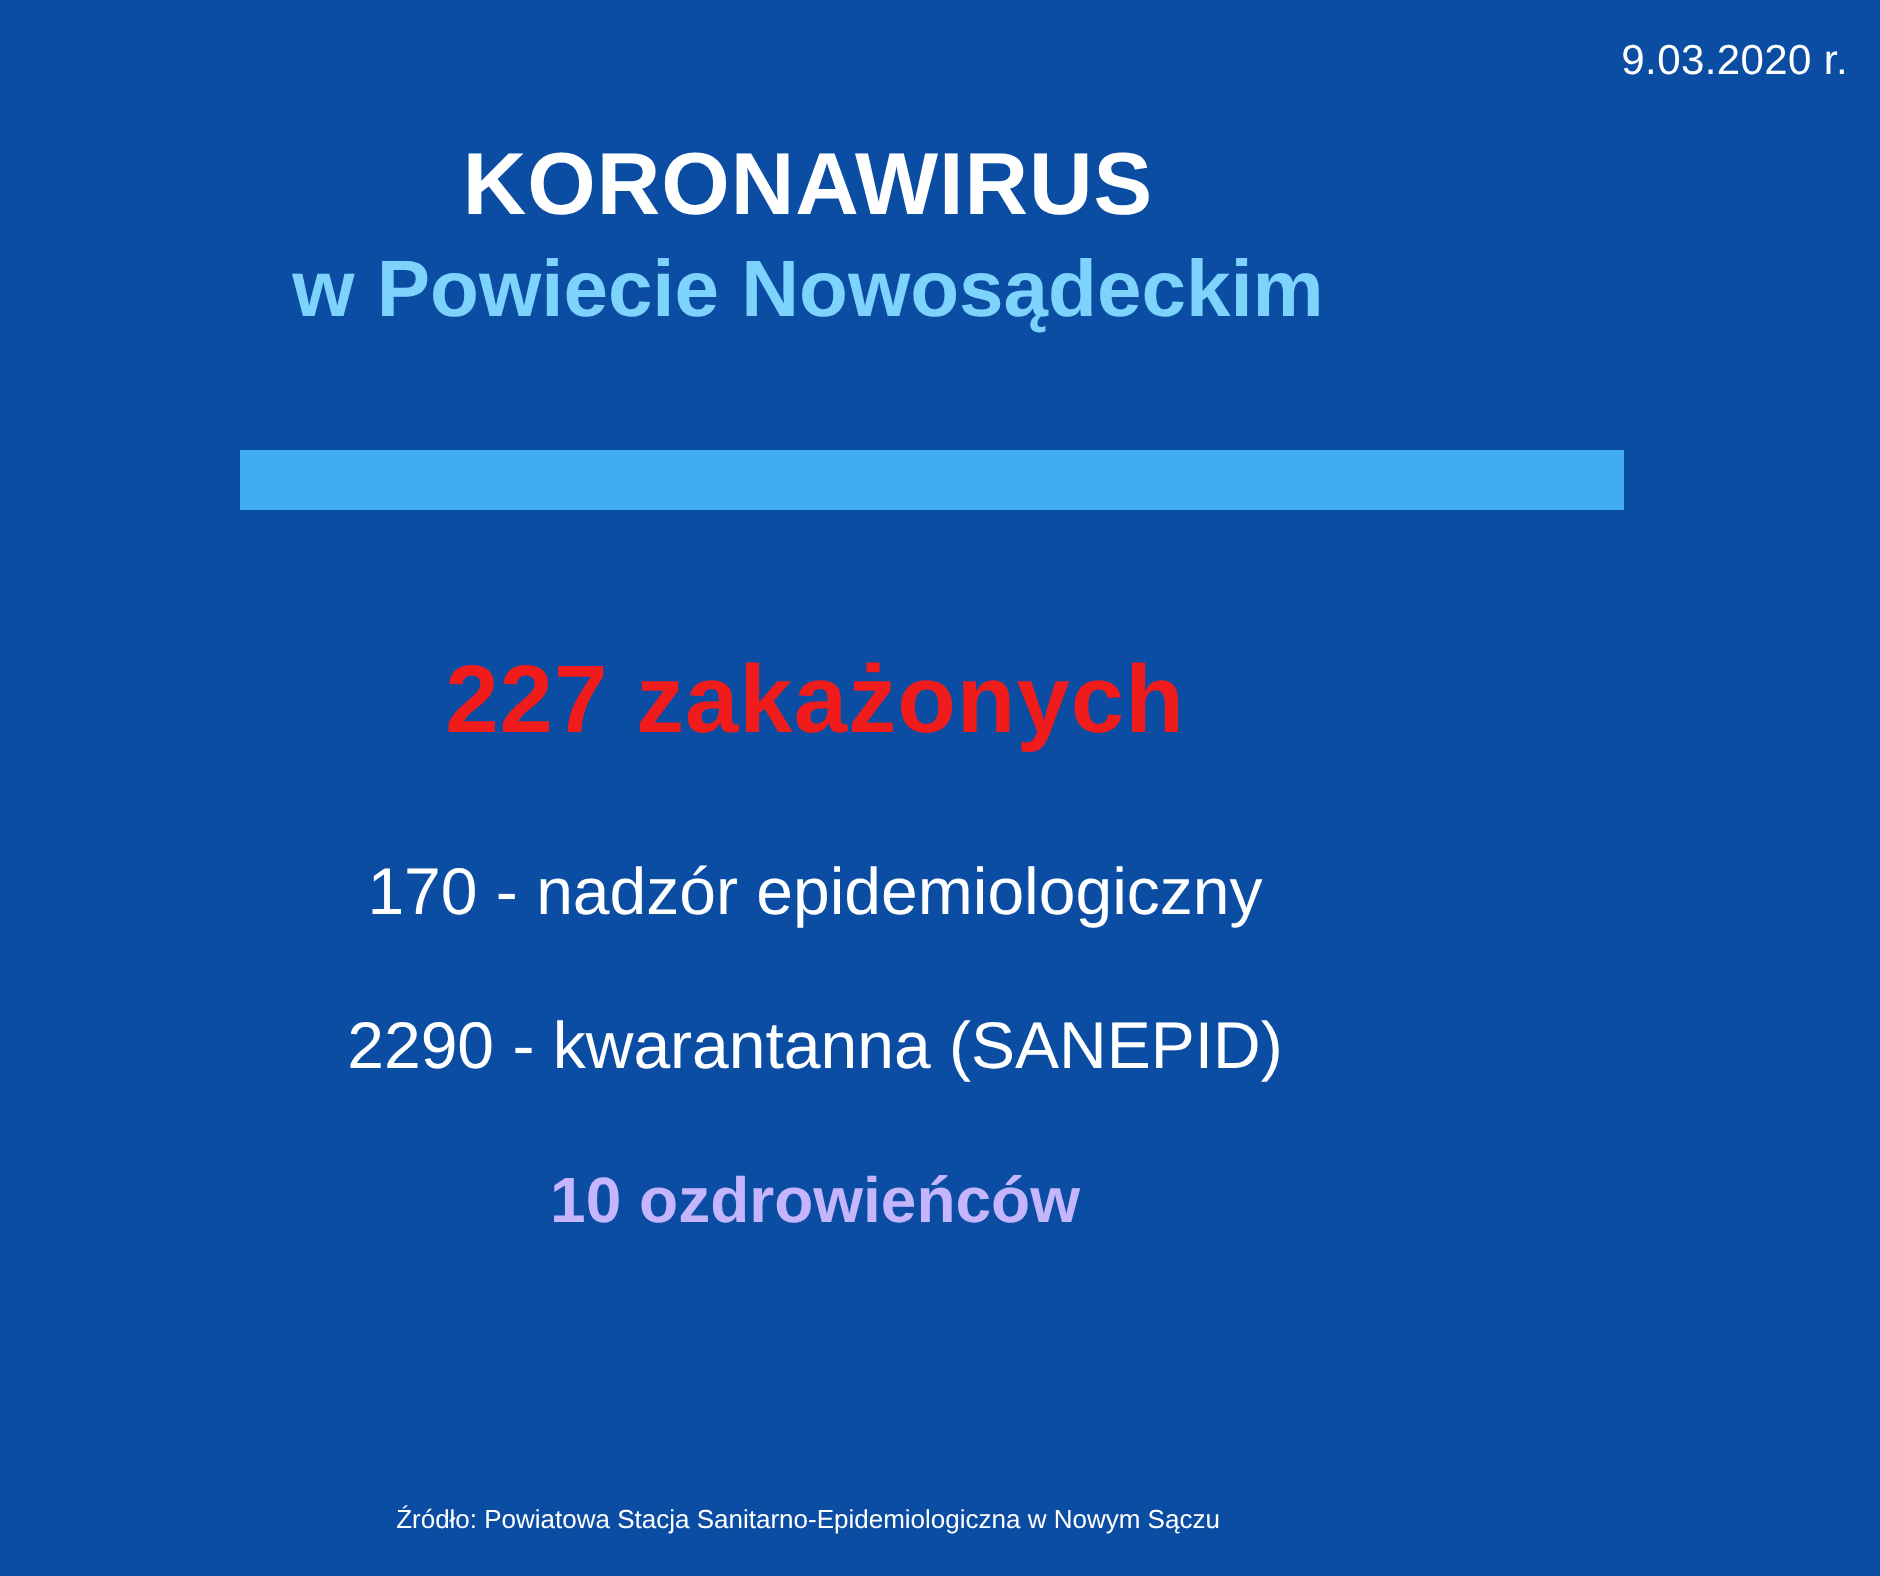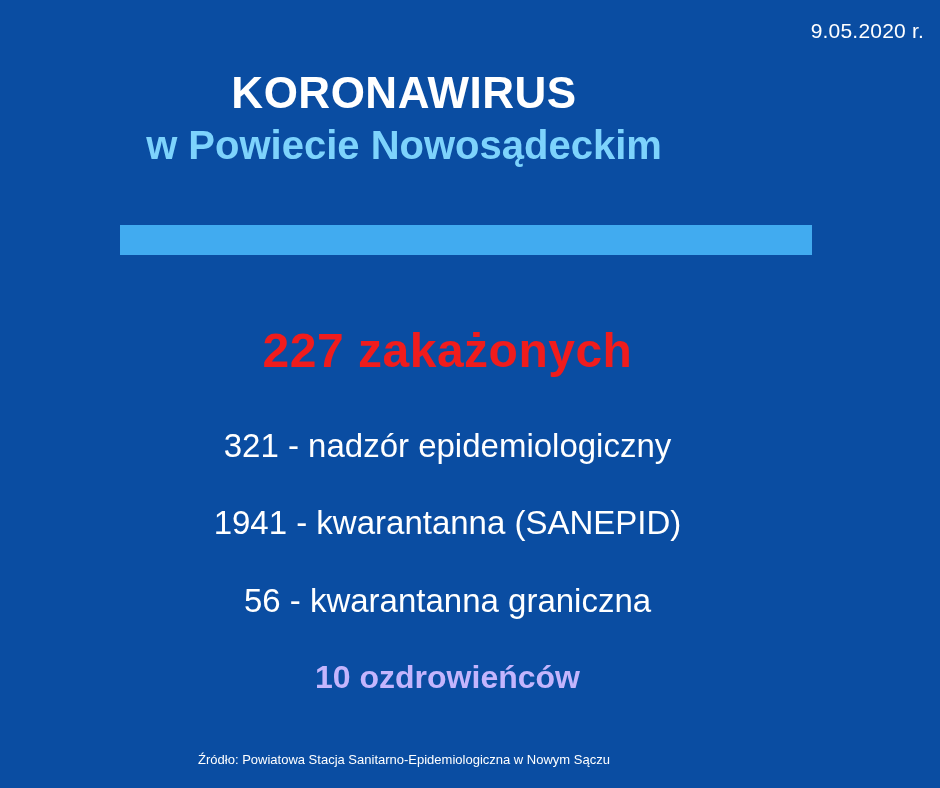--- a/index.html
+++ b/index.html
@@ -58,21 +58,20 @@
     width: 692px;
     height: 30px;
     background: #41abf0;
   }
   .stats {
     position: absolute;
     top: 322px;
     left: 0;
     width: 815px;
     text-align: center;
-    padding-left: 40px;
   }
   .headline-number {
     color: #f01c1c;
     font-size: 48px;
     font-weight: bold;
     line-height: 1.2;
     margin: 0 0 46px 0;
     letter-spacing: 0.5px;
   }
   .stat-line {
@@ -97,32 +96,31 @@
     color: #ffffff;
     font-size: 13px;
     line-height: 1.2;
   }
 </style>
 </head>
 <body>
 
 <div class="slide">
 
-  <div class="date">9.05.2020 r.</div>
+  <div class="date">9.03.2020 r.</div>
 
   <div class="title-block">
     <div class="title-line1">KORONAWIRUS</div>
     <div class="title-line2">w Powiecie Nowosądeckim</div>
   </div>
 
   <div class="divider-bar"></div>
 
   <div class="stats">
     <div class="headline-number">227 zakażonych</div>
-    <div class="stat-line">321 - nadzór epidemiologiczny</div>
-    <div class="stat-line">1941 - kwarantanna (SANEPID)</div>
-    <div class="stat-line">56 - kwarantanna graniczna</div>
+    <div class="stat-line">170 - nadzór epidemiologiczny</div>
+    <div class="stat-line">2290 - kwarantanna (SANEPID)</div>
     <div class="stat-line highlight">10 ozdrowieńców</div>
   </div>
 
   <div class="source">Źródło: Powiatowa Stacja Sanitarno-Epidemiologiczna w Nowym Sączu</div>
 
 </div>
 
 </body></html>

